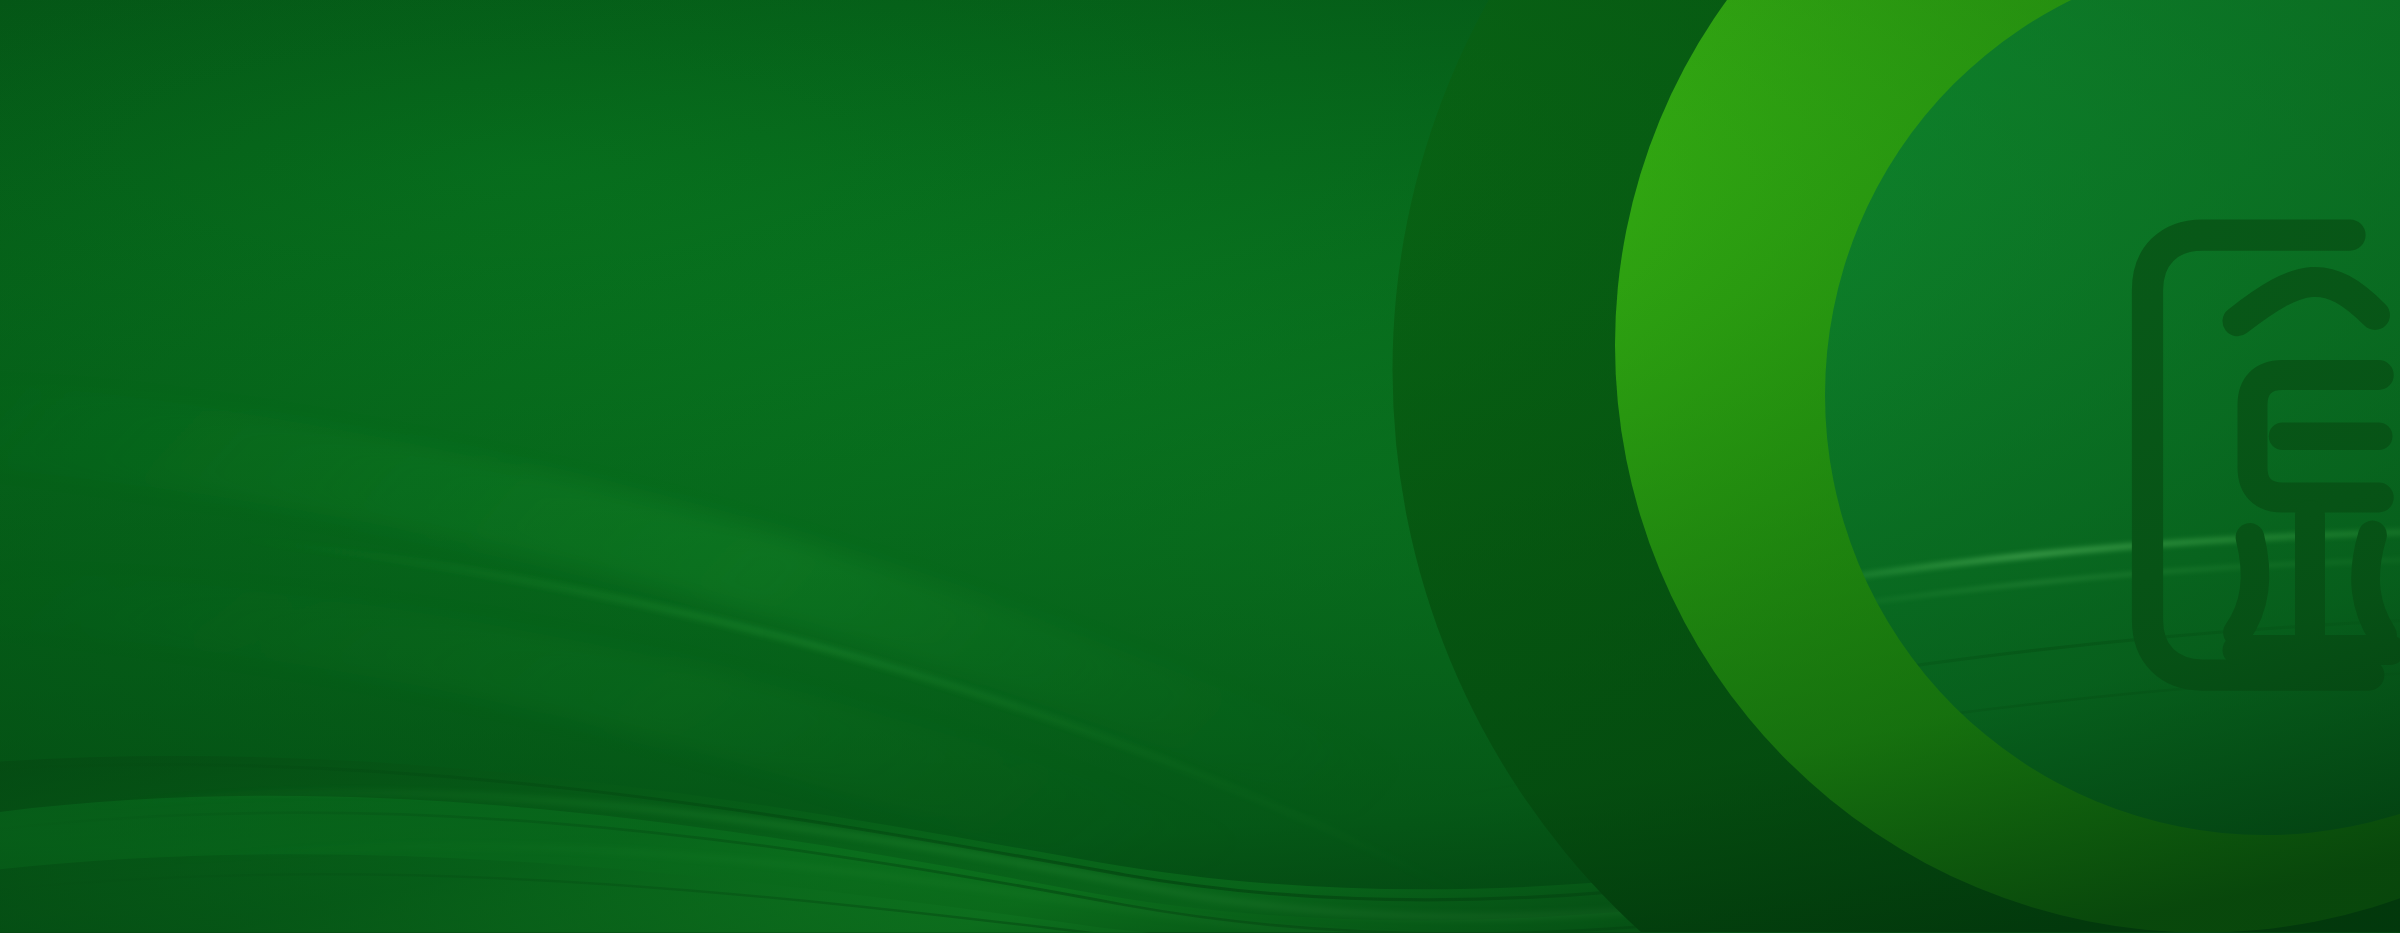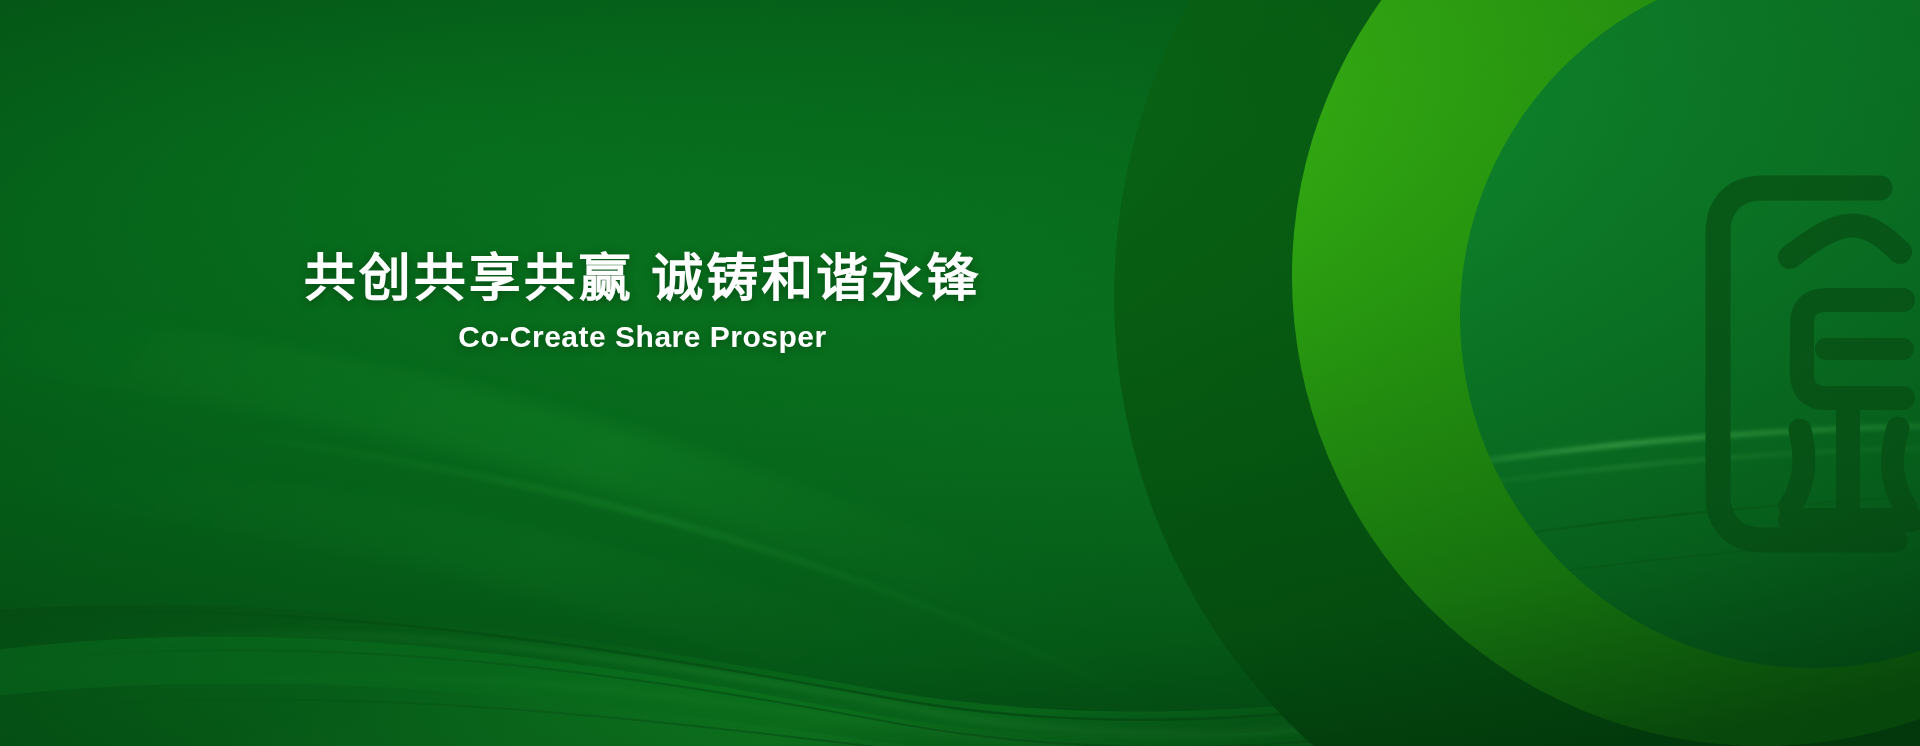--- a/index.html
+++ b/index.html
@@ -246,18 +246,14 @@
       <path d="M 1800,430 C 1808,462 1804,486 1790,506" stroke-width="23"></path>
 
       <path d="M 1898,428 C 1888,462 1892,486 1906,508" stroke-width="23"></path>
 
       <path d="M 1790,520 L 1912,520" stroke-width="24"></path>
     </g>
   </svg>
 
   <div class="bg-vignette"></div>
 
-  <div class="text-block">
-    <h1 class="headline">共创共享共赢  诚铸和谐永锋</h1>
-    <p class="subtitle">Co-Create   Share   Prosper</p>
-  </div>
 
 </div>
 
 </body></html>

